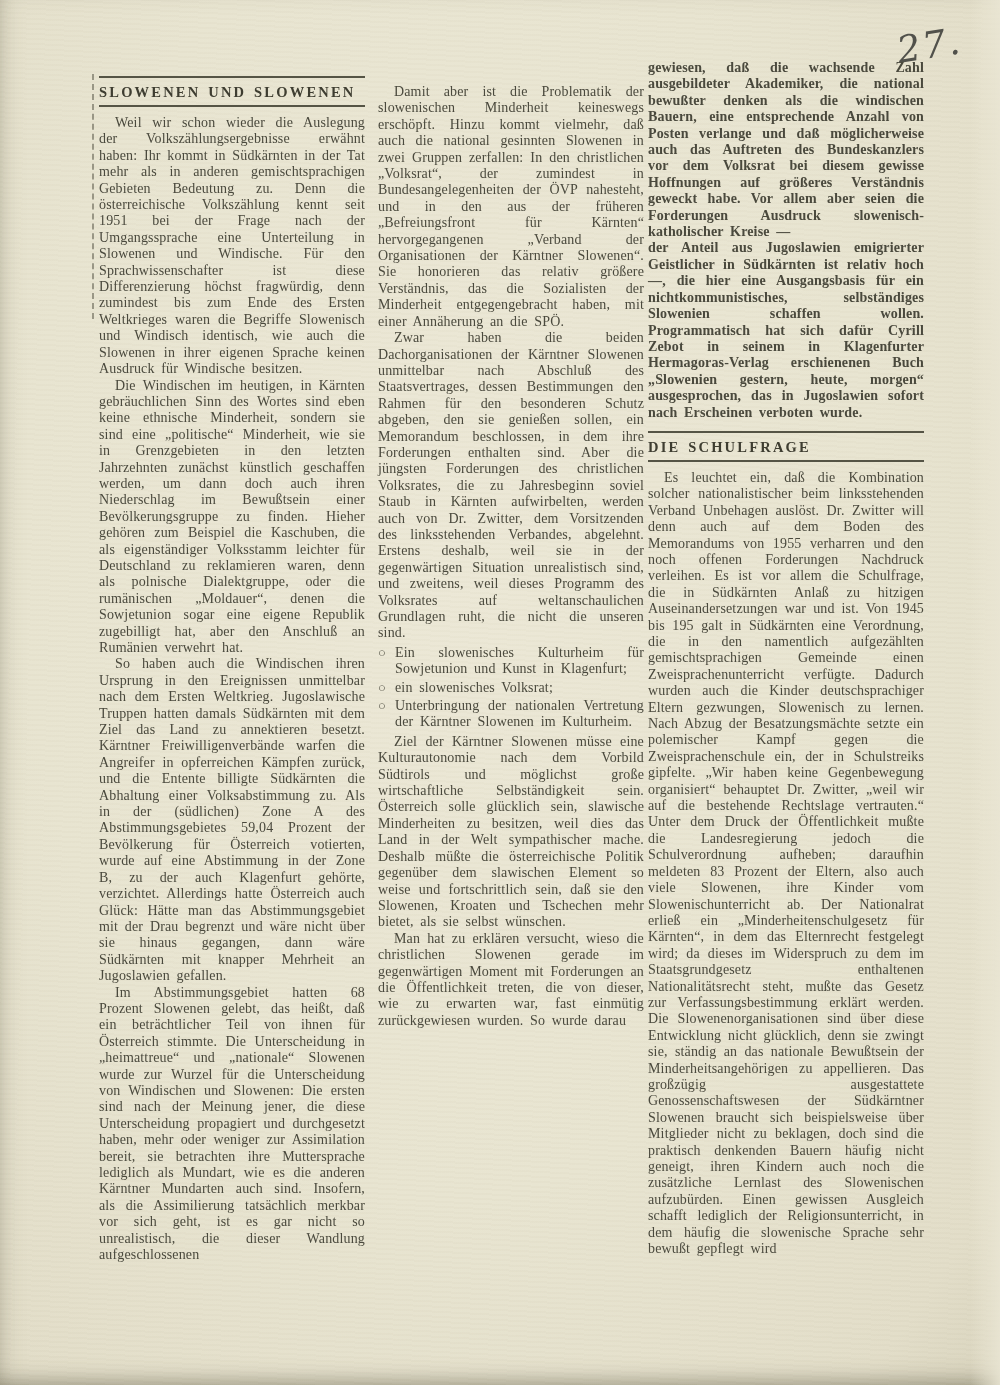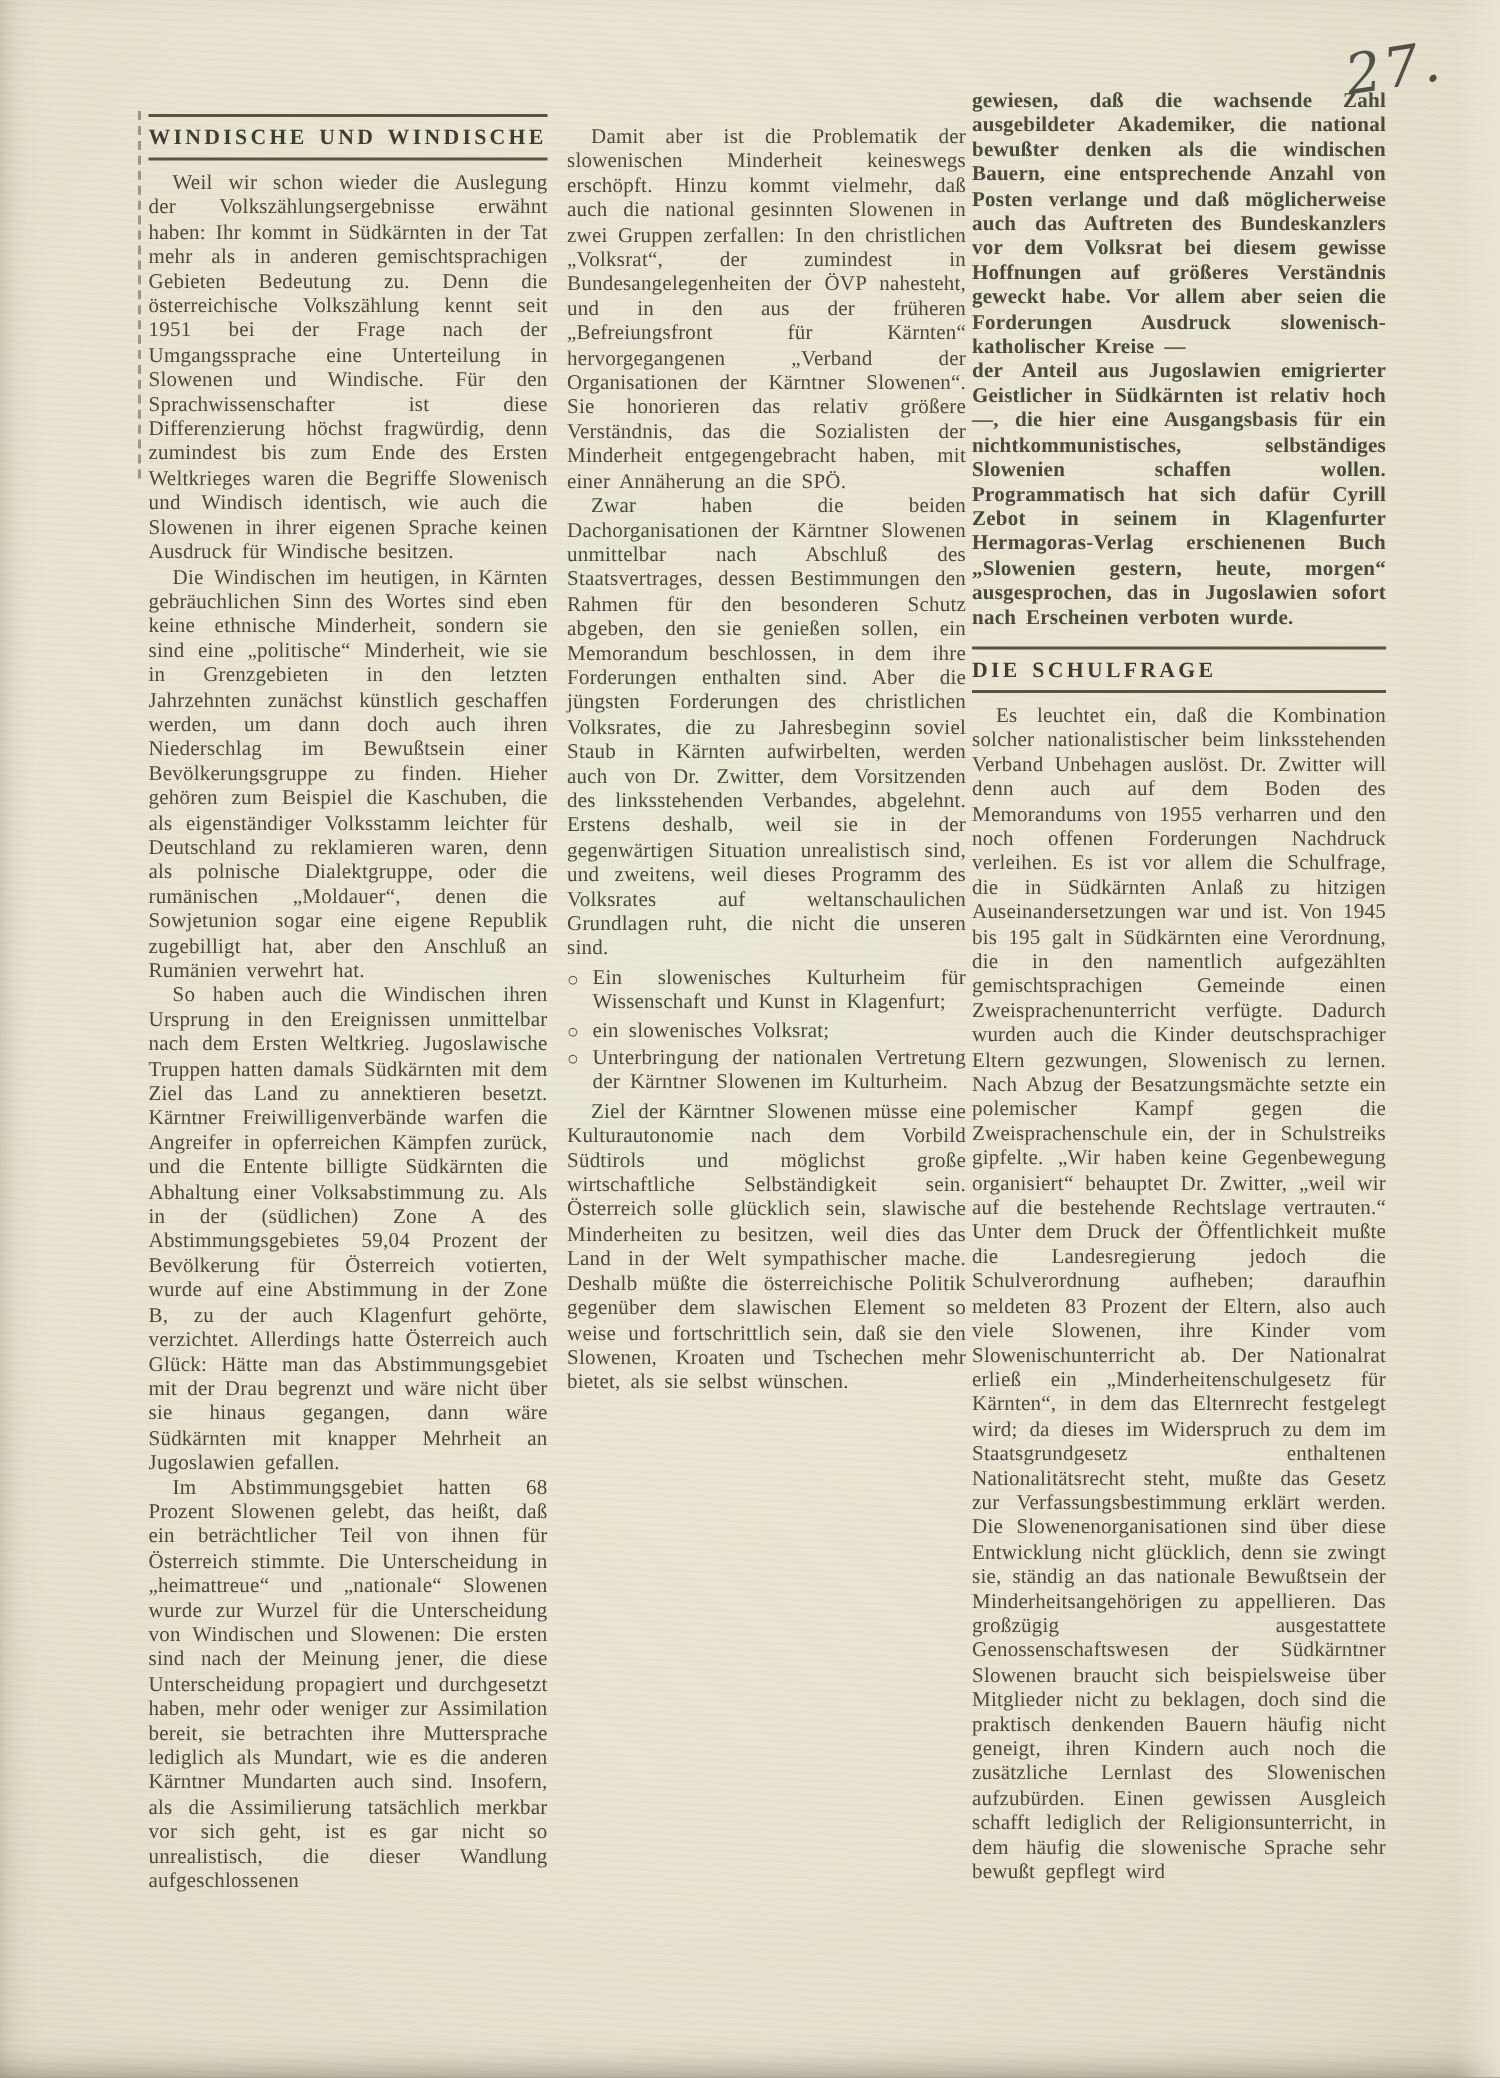--- a/index.html
+++ b/index.html
@@ -76,45 +76,46 @@
 </head>
 <body>
 
 <div id="page">
   <div class="texture"></div>
   <div id="fold-line"></div>
 
   <div id="pagenum">27.</div>
 
   <div id="col1" class="col">
-    <div class="headline first">WINDISCHE UND WINDISCHE</div>
+    <div class="headline first">SLOWENEN UND SLOWENEN</div>
     <p class="para">Weil wir schon wieder die Auslegung der Volkszählungsergebnisse erwähnt haben: Ihr kommt in Südkärnten in der Tat mehr als in anderen gemischtsprachigen Gebieten Bedeutung zu. Denn die österreichische Volkszählung kennt seit 1951 bei der Frage nach der Umgangssprache eine Unterteilung in Slowenen und Windische. Für den Sprachwissenschafter ist diese Differenzierung höchst fragwürdig, denn zumindest bis zum Ende des Ersten Weltkrieges waren die Begriffe Slowenisch und Windisch identisch, wie auch die Slowenen in ihrer eigenen Sprache keinen Ausdruck für Windische besitzen.</p>
     <p class="para">Die Windischen im heutigen, in Kärnten gebräuchlichen Sinn des Wortes sind eben keine ethnische Minderheit, sondern sie sind eine „politische“ Minderheit, wie sie in Grenzgebieten in den letzten Jahrzehnten zunächst künstlich geschaffen werden, um dann doch auch ihren Niederschlag im Bewußtsein einer Bevölkerungsgruppe zu finden. Hieher gehören zum Beispiel die Kaschuben, die als eigenständiger Volksstamm leichter für Deutschland zu reklamieren waren, denn als polnische Dialektgruppe, oder die rumänischen „Moldauer“, denen die Sowjetunion sogar eine eigene Republik zugebilligt hat, aber den Anschluß an Rumänien verwehrt hat.</p>
     <p class="para">So haben auch die Windischen ihren Ursprung in den Ereignissen unmittelbar nach dem Ersten Weltkrieg. Jugoslawische Truppen hatten damals Südkärnten mit dem Ziel das Land zu annektieren besetzt. Kärntner Freiwilligenverbände warfen die Angreifer in opferreichen Kämpfen zurück, und die Entente billigte Südkärnten die Abhaltung einer Volksabstimmung zu. Als in der (südlichen) Zone A des Abstimmungsgebietes 59,04 Prozent der Bevölkerung für Österreich votierten, wurde auf eine Abstimmung in der Zone B, zu der auch Klagenfurt gehörte, verzichtet. Allerdings hatte Österreich auch Glück: Hätte man das Abstimmungsgebiet mit der Drau begrenzt und wäre nicht über sie hinaus gegangen, dann wäre Südkärnten mit knapper Mehrheit an Jugoslawien gefallen.</p>
     <p class="para">Im Abstimmungsgebiet hatten 68 Prozent Slowenen gelebt, das heißt, daß ein beträchtlicher Teil von ihnen für Österreich stimmte. Die Unterscheidung in „heimattreue“ und „nationale“ Slowenen wurde zur Wurzel für die Unterscheidung von Windischen und Slowenen: Die ersten sind nach der Meinung jener, die diese Unterscheidung propagiert und durchgesetzt haben, mehr oder weniger zur Assimilation bereit, sie betrachten ihre Muttersprache lediglich als Mundart, wie es die anderen Kärntner Mundarten auch sind. Insofern, als die Assimilierung tatsächlich merkbar vor sich geht, ist es gar nicht so unrealistisch, die dieser Wandlung aufgeschlossenen</p>
   </div>
 
   <div id="col2" class="col">
     <p class="para">Damit aber ist die Problematik der slowenischen Minderheit keineswegs erschöpft. Hinzu kommt vielmehr, daß auch die national gesinnten Slowenen in zwei Gruppen zerfallen: In den christlichen „Volksrat“, der zumindest in Bundesangelegenheiten der ÖVP nahesteht, und in den aus der früheren „Befreiungsfront für Kärnten“ hervorgegangenen „Verband der Organisationen der Kärntner Slowenen“. Sie honorieren das relativ größere Verständnis, das die Sozialisten der Minderheit entgegengebracht haben, mit einer Annäherung an die SPÖ.</p>
     <p class="para">Zwar haben die beiden Dachorganisationen der Kärntner Slowenen unmittelbar nach Abschluß des Staatsvertrages, dessen Bestimmungen den Rahmen für den besonderen Schutz abgeben, den sie genießen sollen, ein Memorandum beschlossen, in dem ihre Forderungen enthalten sind. Aber die jüngsten Forderungen des christlichen Volksrates, die zu Jahresbeginn soviel Staub in Kärnten aufwirbelten, werden auch von Dr. Zwitter, dem Vorsitzenden des linksstehenden Verbandes, abgelehnt. Erstens deshalb, weil sie in der gegenwärtigen Situation unrealistisch sind, und zweitens, weil dieses Programm des Volksrates auf weltanschaulichen Grundlagen ruht, die nicht die unseren sind.</p>
     <div class="bullet-list">
       <div class="bullet-item">
         <span class="bullet">○</span>
-        <span class="bullet-text">Ein slowenisches Kulturheim für Wissenschaft und Kunst in Klagenfurt;</span>
+        <span class="bullet-text">Ein slowenisches Kulturheim für Sowjetunion und Kunst in Klagenfurt;</span>
       </div>
       <div class="bullet-item">
         <span class="bullet">○</span>
         <span class="bullet-text">ein slowenisches Volksrat;</span>
       </div>
       <div class="bullet-item">
         <span class="bullet">○</span>
         <span class="bullet-text">Unterbringung der nationalen Vertretung der Kärntner Slowenen im Kulturheim.</span>
       </div>
     </div>
     <p class="para">Ziel der Kärntner Slowenen müsse eine Kulturautonomie nach dem Vorbild Südtirols und möglichst große wirtschaftliche Selbständigkeit sein. Österreich solle glücklich sein, slawische Minderheiten zu besitzen, weil dies das Land in der Welt sympathischer mache. Deshalb müßte die österreichische Politik gegenüber dem slawischen Element so weise und fortschrittlich sein, daß sie den Slowenen, Kroaten und Tschechen mehr bietet, als sie selbst wünschen.</p>
+    <p class="para">Man hat zu erklären versucht, wieso die christlichen Slowenen gerade im gegenwärtigen Moment mit Forderungen an die Öffentlichkeit treten, die von dieser, wie zu erwarten war, fast einmütig zurückgewiesen wurden. So wurde darau</p>
   </div>
 
   <div id="col3" class="col">
     <p class="para noindent">gewiesen, daß die wachsende Zahl ausgebildeter Akademiker, die national bewußter denken als die windischen Bauern, eine entsprechende Anzahl von Posten verlange und daß möglicherweise auch das Auftreten des Bundeskanzlers vor dem Volksrat bei diesem gewisse Hoffnungen auf größeres Verständnis geweckt habe. Vor allem aber seien die Forderungen Ausdruck slowenisch-katholischer Kreise —</p>
     <p class="para noindent">der Anteil aus Jugoslawien emigrierter Geistlicher in Südkärnten ist relativ hoch —, die hier eine Ausgangsbasis für ein nichtkommunistisches, selbständiges Slowenien schaffen wollen. Programmatisch hat sich dafür Cyrill Zebot in seinem in Klagenfurter Hermagoras-Verlag erschienenen Buch „Slowenien gestern, heute, morgen“ ausgesprochen, das in Jugoslawien sofort nach Erscheinen verboten wurde.</p>
     <div class="headline">DIE SCHULFRAGE</div>
     <p class="para">Es leuchtet ein, daß die Kombination solcher nationalistischer beim linksstehenden Verband Unbehagen auslöst. Dr. Zwitter will denn auch auf dem Boden des Memorandums von 1955 verharren und den noch offenen Forderungen Nachdruck verleihen. Es ist vor allem die Schulfrage, die in Südkärnten Anlaß zu hitzigen Auseinandersetzungen war und ist. Von 1945 bis 195 galt in Südkärnten eine Verordnung, die in den namentlich aufgezählten gemischtsprachigen Gemeinde einen Zweisprachenunterricht verfügte. Dadurch wurden auch die Kinder deutschsprachiger Eltern gezwungen, Slowenisch zu lernen. Nach Abzug der Besatzungsmächte setzte ein polemischer Kampf gegen die Zweisprachenschule ein, der in Schulstreiks gipfelte. „Wir haben keine Gegenbewegung organisiert“ behauptet Dr. Zwitter, „weil wir auf die bestehende Rechtslage vertrauten.“ Unter dem Druck der Öffentlichkeit mußte die Landesregierung jedoch die Schulverordnung aufheben; daraufhin meldeten 83 Prozent der Eltern, also auch viele Slowenen, ihre Kinder vom Slowenischunterricht ab. Der Nationalrat erließ ein „Minderheitenschulgesetz für Kärnten“, in dem das Elternrecht festgelegt wird; da dieses im Widerspruch zu dem im Staatsgrundgesetz enthaltenen Nationalitätsrecht steht, mußte das Gesetz zur Verfassungsbestimmung erklärt werden. Die Slowenenorganisationen sind über diese Entwicklung nicht glücklich, denn sie zwingt sie, ständig an das nationale Bewußtsein der Minderheitsangehörigen zu appellieren. Das großzügig ausgestattete Genossenschaftswesen der Südkärntner Slowenen braucht sich beispielsweise über Mitglieder nicht zu beklagen, doch sind die praktisch denkenden Bauern häufig nicht geneigt, ihren Kindern auch noch die zusätzliche Lernlast des Slowenischen aufzubürden. Einen gewissen Ausgleich schafft lediglich der Religionsunterricht, in dem häufig die slowenische Sprache sehr bewußt gepflegt wird</p>
   </div>
 
   <div id="edge-fade"></div>

